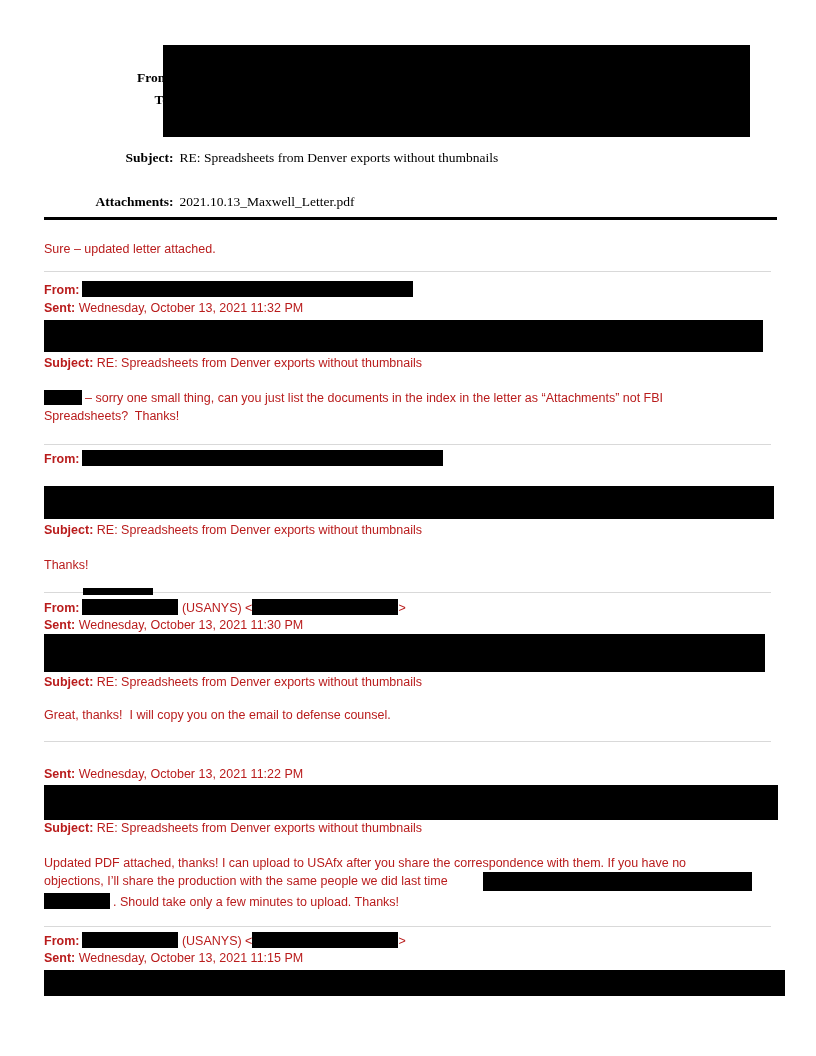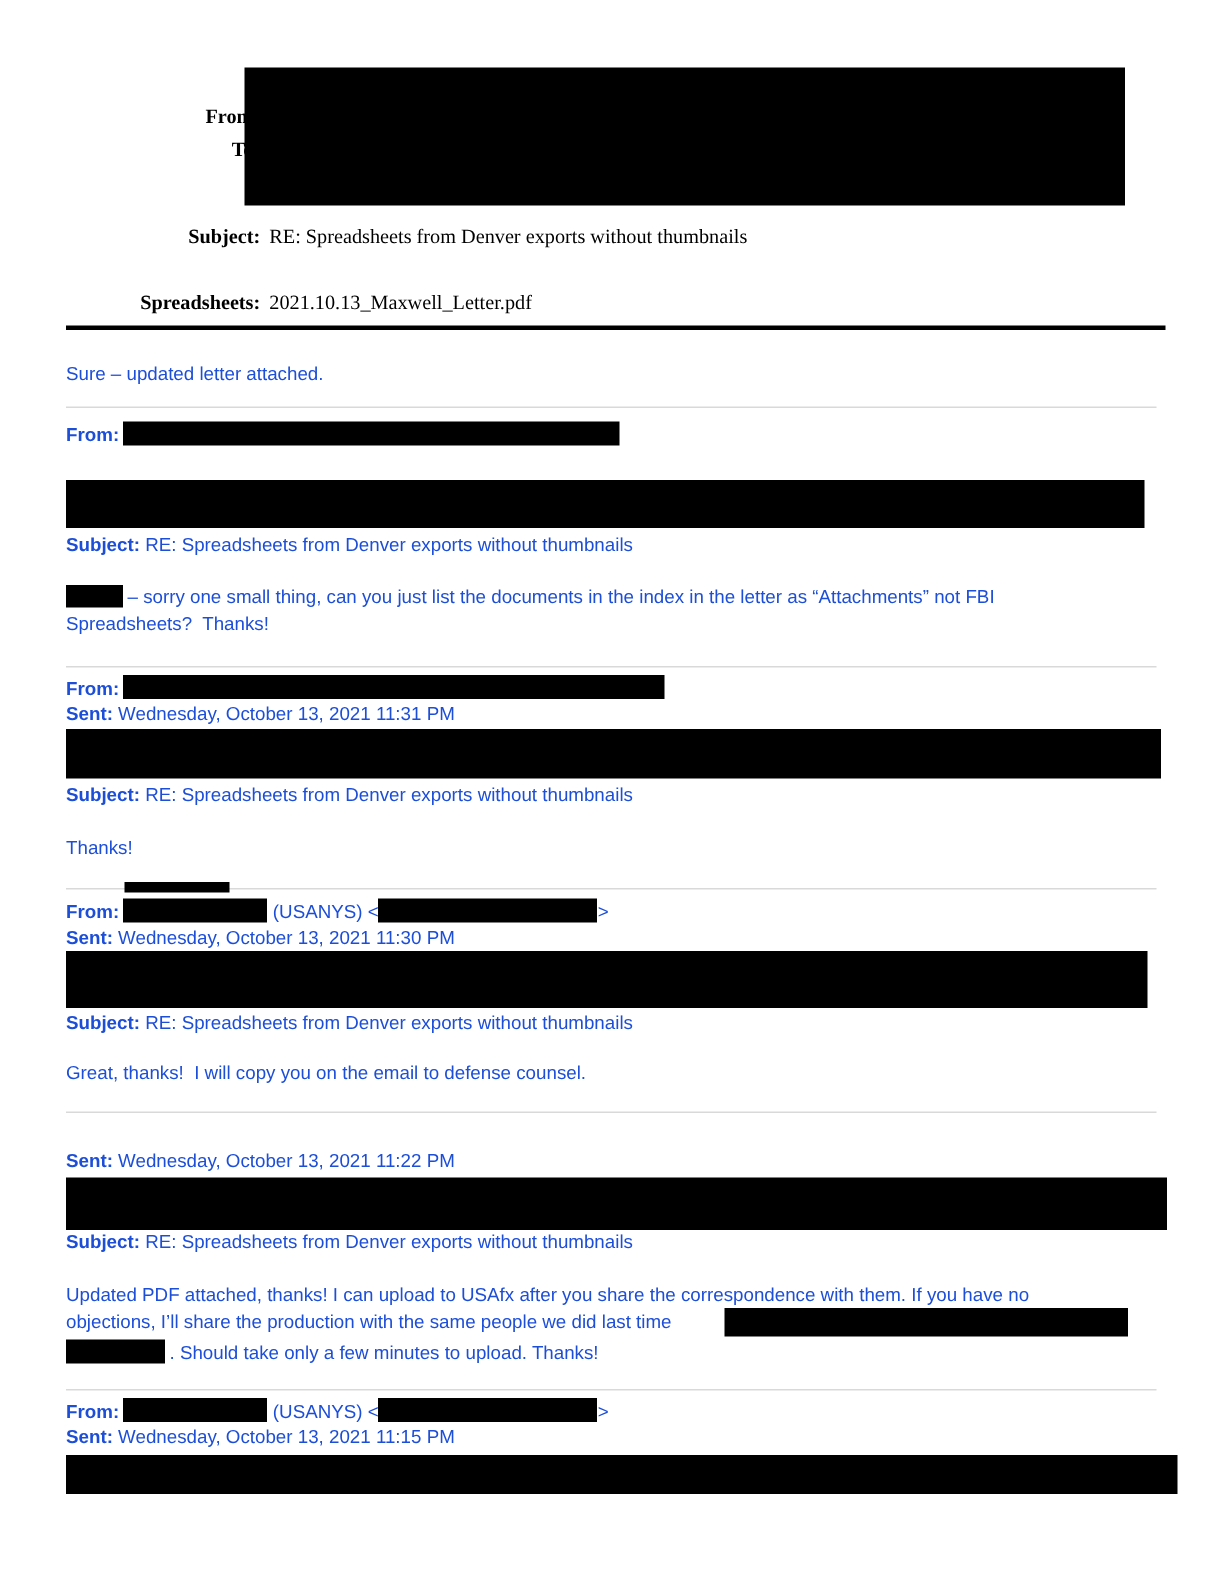--- a/index.html
+++ b/index.html
@@ -17,21 +17,21 @@
     font-family:"Liberation Serif",serif;font-size:13.5px;color:#000;
     white-space:pre;
   }
   .hlabel{display:inline-block;width:160px;text-align:right;font-weight:bold;}
   .hvalue{margin-left:6px;}
   .hdr-redaction{position:absolute;left:163px;top:45px;width:587px;height:92px;background:#000;}
   .thick-rule{position:absolute;left:44px;top:217px;width:733px;height:3px;background:#000;}
   
   .line{
     position:absolute;left:44px;height:18px;
-    font-size:12.5px;line-height:16px;white-space:pre;color:#1d4ed8;
+    font-size:12.5px;line-height:16px;white-space:pre;color:#b91c1c;
   }
   .b{font-weight:bold;}
   .thin-rule{position:absolute;left:44px;width:727px;height:1px;background:#d9d9d9;}
   .rbar{display:inline-block;background:#000;height:16px;vertical-align:text-bottom;margin-left:3px;}
   .rbar-lead{display:inline-block;background:#000;height:15px;vertical-align:text-bottom;margin-right:3px;}
   .rblock{position:absolute;background:#000;}
 </style>
 </head>
 <body>
 
@@ -41,36 +41,36 @@
     <span class="hlabel">From:</span>
   </div>
   <div class="hrow" style="top:76px">
     <span class="hlabel">To:</span>
   </div>
   <div class="hdr-redaction"></div>
   <div class="hrow" style="top:134px">
     <span class="hlabel">Subject:</span><span class="hvalue">RE: Spreadsheets from Denver exports without thumbnails</span>
   </div>
   <div class="hrow" style="top:178px">
-    <span class="hlabel">Spreadsheets:</span><span class="hvalue">2021.10.13_Maxwell_Letter.pdf</span>
+    <span class="hlabel">Attachments:</span><span class="hvalue">2021.10.13_Maxwell_Letter.pdf</span>
   </div>
   <div class="thick-rule"></div>
 
   <div class="line" style="top:241px">Sure – updated letter attached.</div>
 
   <div class="thin-rule" style="top:271px"></div>
   <div class="line" style="top:281px"><span class="b">From:</span><span class="rbar" style="width:331px"></span></div>
+  <div class="line" style="top:300px"><span class="b">Sent:</span> <span>Wednesday, October 13, 2021 11:32 PM</span></div>
   <div class="rblock" style="left:44px;top:320px;width:719px;height:32px"></div>
   <div class="line" style="top:355px"><span class="b">Subject:</span> <span>RE: Spreadsheets from Denver exports without thumbnails</span></div>
   <div class="line" style="top:390px"><span class="rbar-lead" style="width:38px"></span><span>– sorry one small thing, can you just list the documents in the index in the letter as “Attachments” not FBI</span></div>
   <div class="line" style="top:408px"><span>Spreadsheets?  Thanks!</span></div>
 
   <div class="thin-rule" style="top:444px"></div>
   <div class="line" style="top:450px"><span class="b">From:</span><span class="rbar" style="width:361px"></span></div>
-  <div class="line" style="top:468px"><span class="b">Sent:</span> <span>Wednesday, October 13, 2021 11:31 PM</span></div>
   <div class="rblock" style="left:44px;top:486px;width:730px;height:33px"></div>
   <div class="line" style="top:522px"><span class="b">Subject:</span> <span>RE: Spreadsheets from Denver exports without thumbnails</span></div>
   <div class="line" style="top:557px"><span>Thanks!</span></div>
 
   <div class="thin-rule" style="top:592px"></div>
   <div class="rblock" style="left:83px;top:588px;width:70px;height:7px"></div>
   <div class="line" style="top:599px"><span class="b">From:</span><span class="rbar" style="width:96px"></span> <span>(USANYS) &lt;</span><span class="rbar" style="width:146px;margin-left:0"></span><span>&gt;</span></div>
   <div class="line" style="top:617px"><span class="b">Sent:</span> <span>Wednesday, October 13, 2021 11:30 PM</span></div>
   <div class="rblock" style="left:44px;top:634px;width:721px;height:38px"></div>
   <div class="line" style="top:674px"><span class="b">Subject:</span> <span>RE: Spreadsheets from Denver exports without thumbnails</span></div>

